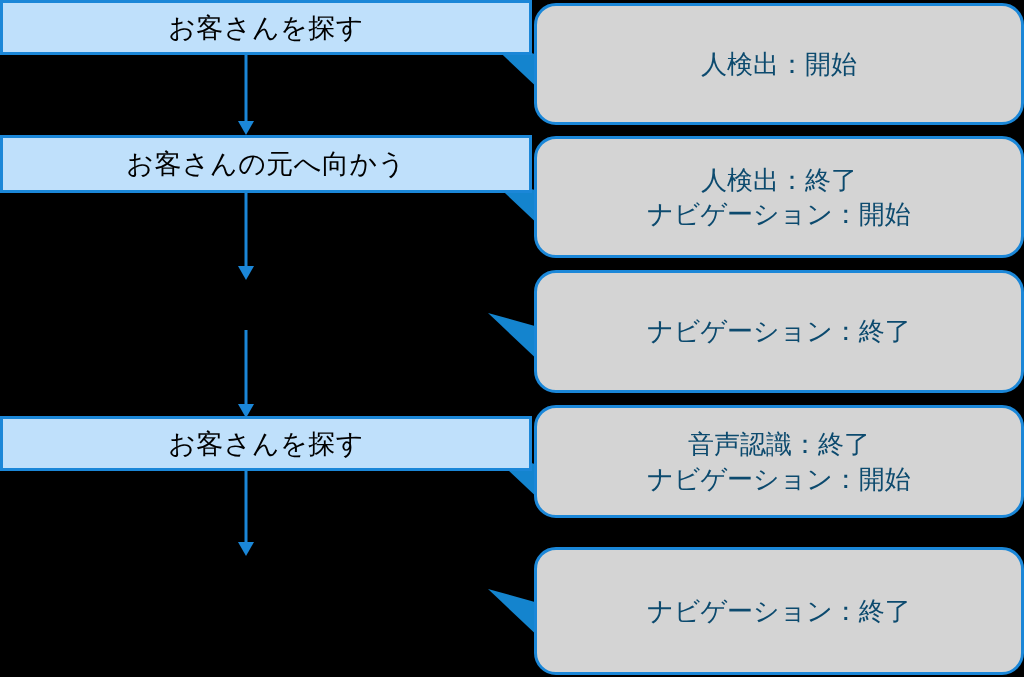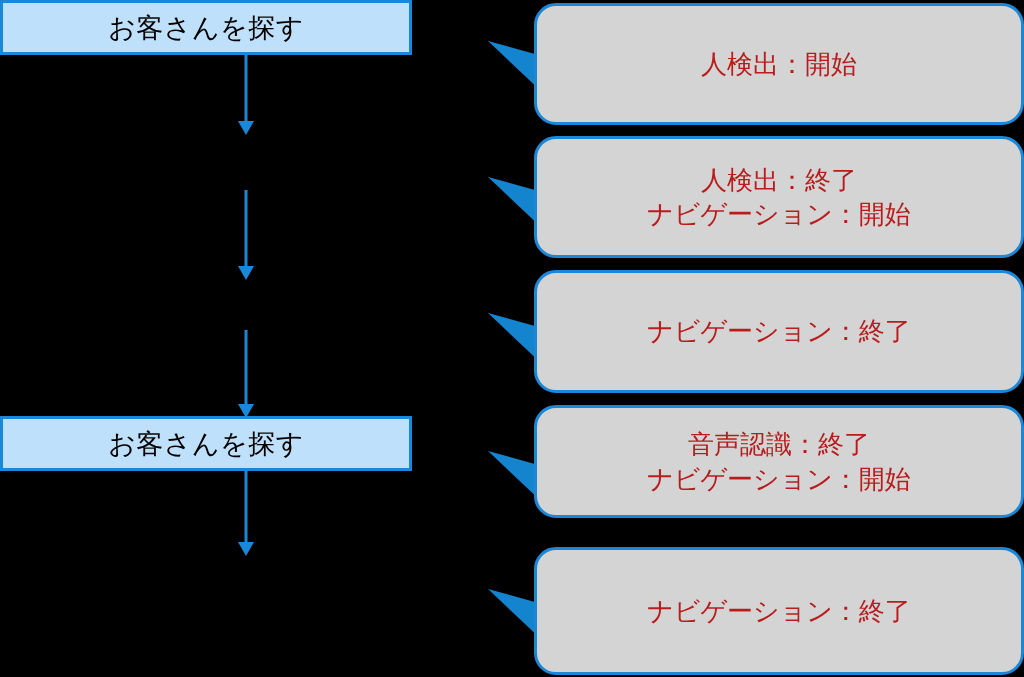--- a/index.html
+++ b/index.html
@@ -11,21 +11,21 @@
     position: relative;
     width: 1024px;
     height: 677px;
     background: #000000;
     overflow: hidden;
     font-family: "DejaVu Sans", "Liberation Sans", sans-serif;
   }
   .left-box {
     position: absolute;
     left: 0px;
-    width: 412px;
+    width: 532px;
     background: #bfe0fb;
     border: 3px solid #1b87d8;
     box-sizing: border-box;
     display: flex;
     align-items: center;
     justify-content: center;
   }
   .left-box .label {
     color: #000000;
     font-size: 27px;
@@ -40,21 +40,21 @@
     background: #d4d4d4;
     border: 3px solid #1b87d8;
     border-radius: 22px;
     box-sizing: border-box;
     display: flex;
     flex-direction: column;
     align-items: center;
     justify-content: center;
   }
   .right-box .line {
-    color: #b91c1c;
+    color: #0c4a6e;
     font-size: 26px;
     line-height: 1.32;
     white-space: nowrap;
   }
   .connector {
     position: absolute;
     pointer-events: none;
   }
   .arrow-svg {
     position: absolute;
@@ -99,20 +99,23 @@
     <polygon points="0,5 54,20 54,56" fill="#1484ce"></polygon>
   </svg>
   <svg class="connector" style="left:488px; top:584px;" width="58" height="60" viewBox="0 0 58 60">
     <polygon points="0,5 54,20 54,56" fill="#1484ce"></polygon>
   </svg>
 
   <div class="left-box" style="top:0px; height:55px;">
     <span class="label">お客さんを探す</span>
   </div>
 
+  <div class="left-box" style="top:135px; height:58px;">
+    <span class="label">お客さんの元へ向かう</span>
+  </div>
 
 
   <div class="left-box" style="top:416px; height:55px;">
     <span class="label">お客さんを探す</span>
   </div>
 
 
   <div class="right-box" style="top:3px; height:122px;">
     <span class="line">人検出：開始</span>
   </div>

